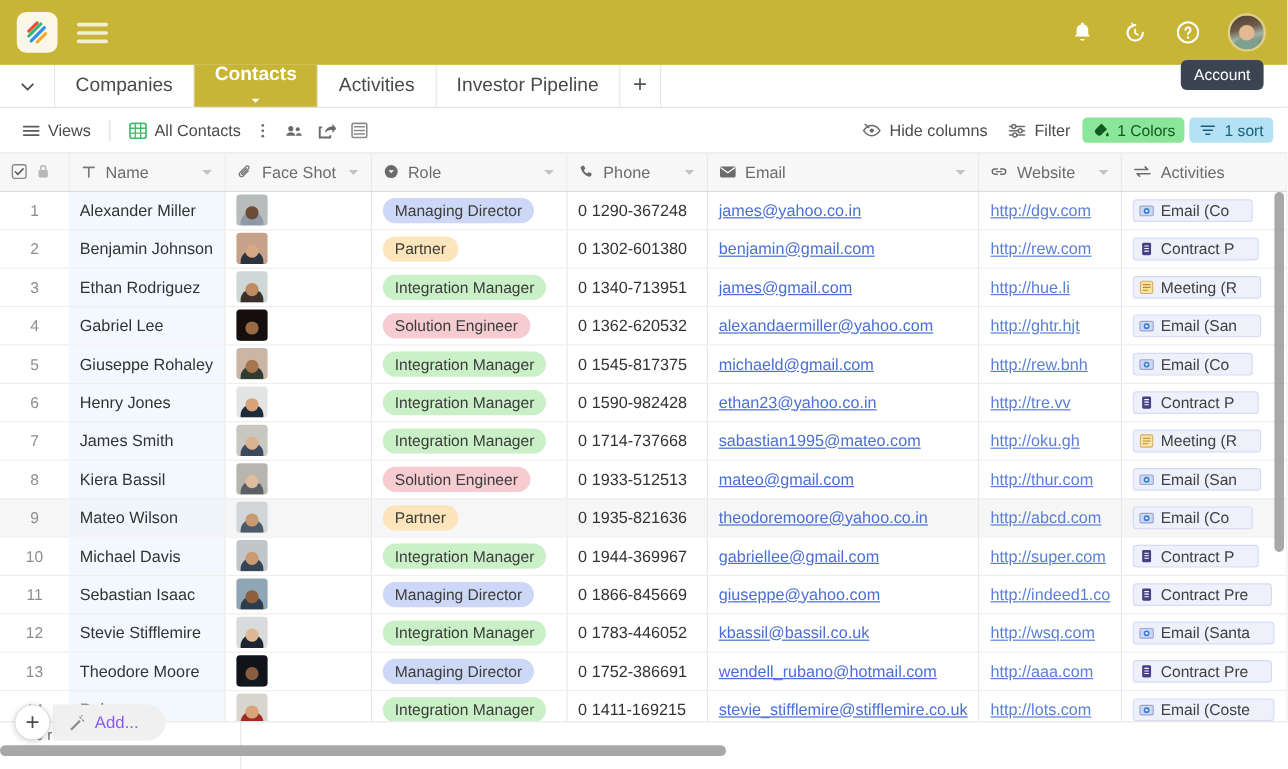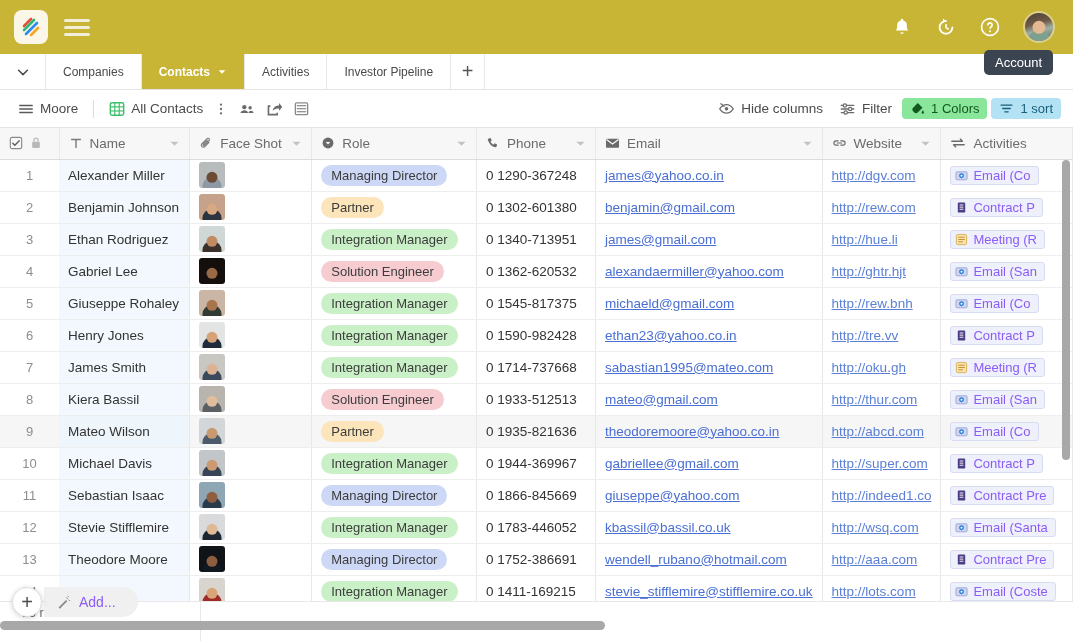--- a/index.html
+++ b/index.html
@@ -70,24 +70,24 @@
   .tab-bar {
     height: 36px; background: #ffffff; display: flex; align-items: stretch;
     border-bottom: 1px solid #e4e4e4; position: relative; z-index: 4;
   }
   .tab-caret {
     width: 46px; display: flex; align-items: center; justify-content: center;
     border-right: 1px solid #e8e8e8; cursor: pointer;
   }
   .tab {
     display: flex; align-items: center; gap: 7px;
-    padding: 0 17px; font-size: 12px; color: #4a4a4a;
+    padding: 0 17px; font-size: 16px; color: #4a4a4a;
     border-right: 1px solid #e8e8e8; cursor: pointer; white-space: nowrap;
   }
-  .tab.active { background: #c8b435; color: #ffffff; font-weight: 600; }
+  .tab.active { background: #c8b435; color: #ffffff; font-weight: 600; flex-direction: column; }
   .tab-add {
     width: 34px; display: flex; align-items: center; justify-content: center;
     font-size: 20px; color: #555; cursor: pointer; border-right: 1px solid #e8e8e8;
   }
 
   
   .toolbar {
     height: 38px; display: flex; align-items: center;
     padding: 0 12px; background: #fff; border-bottom: 1px solid #e4e4e4;
     position: relative; z-index: 3;
@@ -166,21 +166,21 @@
     width: 11px; height: 11px; border-radius: 50%; display: block;
   }
   .face b {
     position: absolute; left: 50%; bottom: 0; transform: translateX(-50%);
     width: 19px; height: 11px; border-radius: 9px 9px 0 0; display: block;
   }
 
   .act-chip {
     display: inline-flex; align-items: center; gap: 5px;
     background: #eef0fb; border: 1px solid #d7dcf3; border-radius: 3px;
-    padding: 1px 7px 1px 4px; font-size: 13px; color: #8b5cf6; max-width: 100%;
+    padding: 1px 19px 1px 4px; font-size: 13px; color: #404040; max-width: 100%;
   }
   .act-ico { width: 13px; height: 13px; flex: none; }
 
   
   .vscroll {
     position: absolute; top: 32px; right: 3px; width: 8px; height: 300px;
     background: #a8a8a8; border-radius: 4px; z-index: 8; cursor: pointer;
   }
 
   
@@ -290,21 +290,21 @@
 
 <div class="toolbar">
   <div class="tb-item">
     <svg width="16" height="16" viewBox="0 0 18 18">
       <g stroke="#5a5a5a" stroke-width="1.6" stroke-linecap="round">
         <line x1="2" y1="5" x2="16" y2="5"></line>
           <line x1="2" y1="9" x2="16" y2="9"></line>
           <line x1="2" y1="13" x2="16" y2="13"></line>
       </g>
     </svg>
-    <span>Moore</span>
+    <span>Views</span>
   </div>
 
   <div class="tb-divider"></div>
 
   <div class="tb-item">
     <svg width="16" height="16" viewBox="0 0 18 18">
       <rect x="1.5" y="2" width="15" height="14" rx="2" fill="none" stroke="#3cbf6a" stroke-width="1.6"></rect>
       <line x1="1.5" y1="6.6" x2="16.5" y2="6.6" stroke="#3cbf6a" stroke-width="1.3"></line>
       <line x1="1.5" y1="11.2" x2="16.5" y2="11.2" stroke="#3cbf6a" stroke-width="1.3"></line>
       <line x1="6.5" y1="2" x2="6.5" y2="16" stroke="#3cbf6a" stroke-width="1.3"></line>

